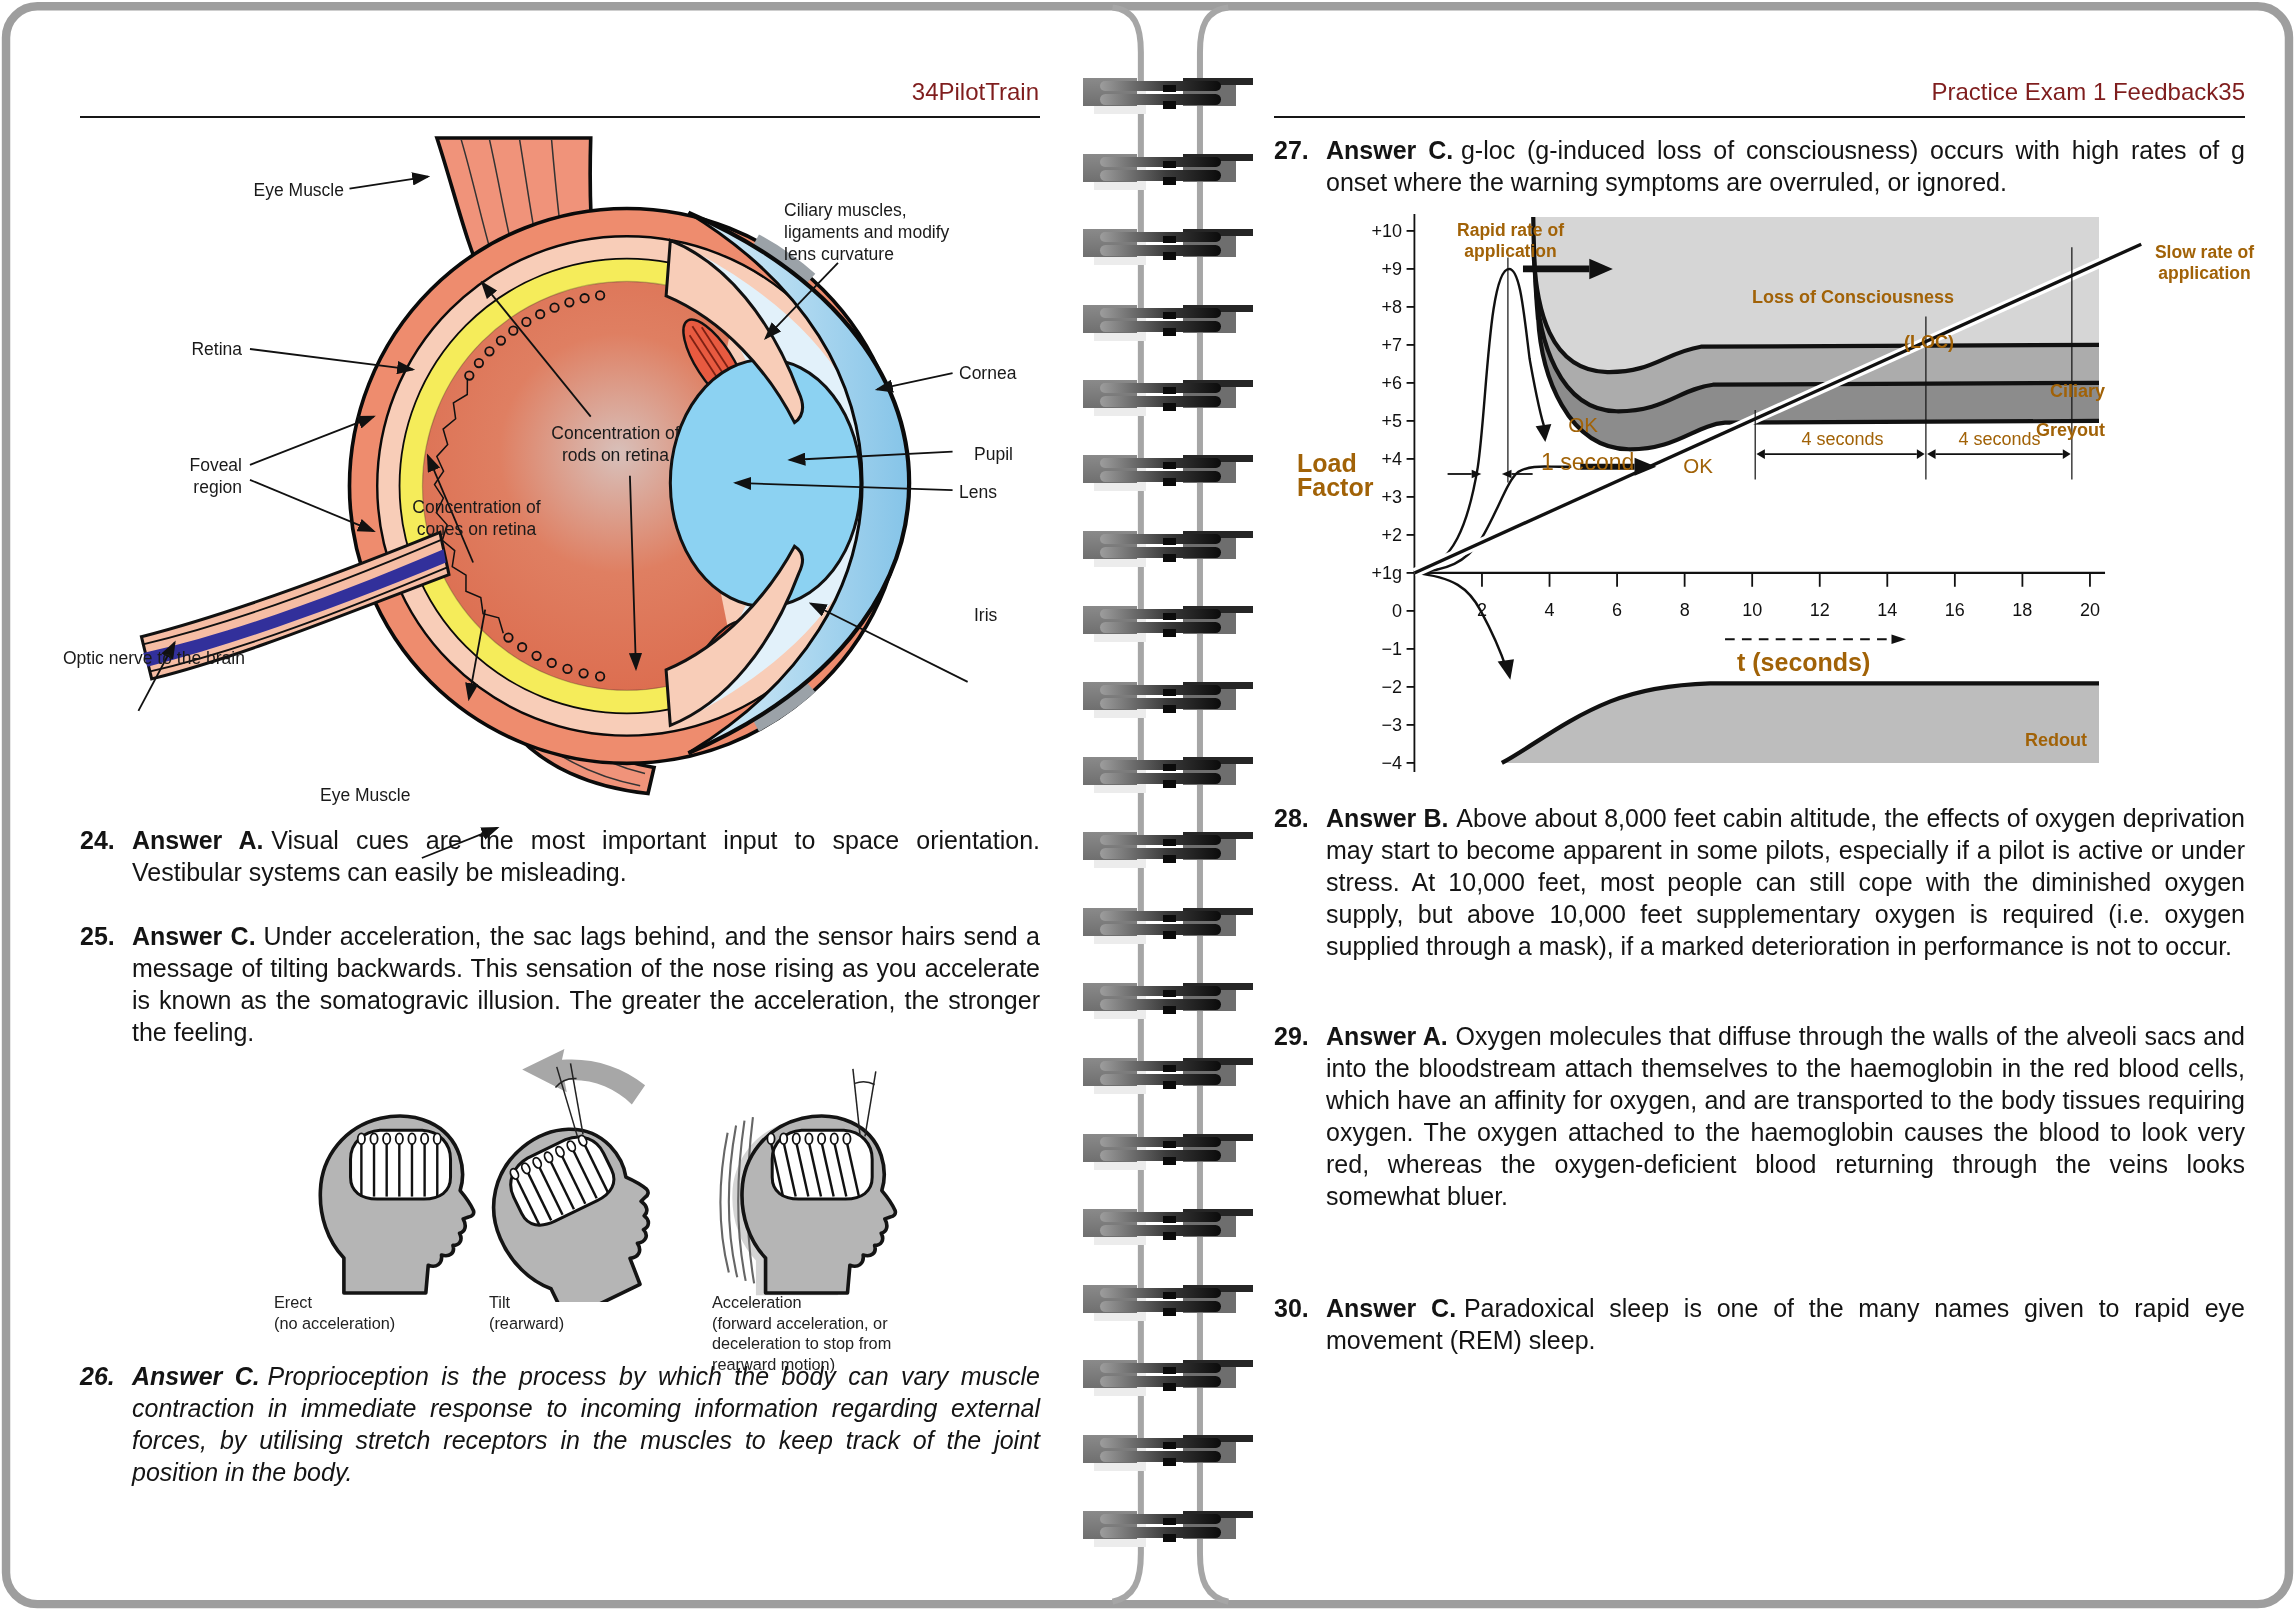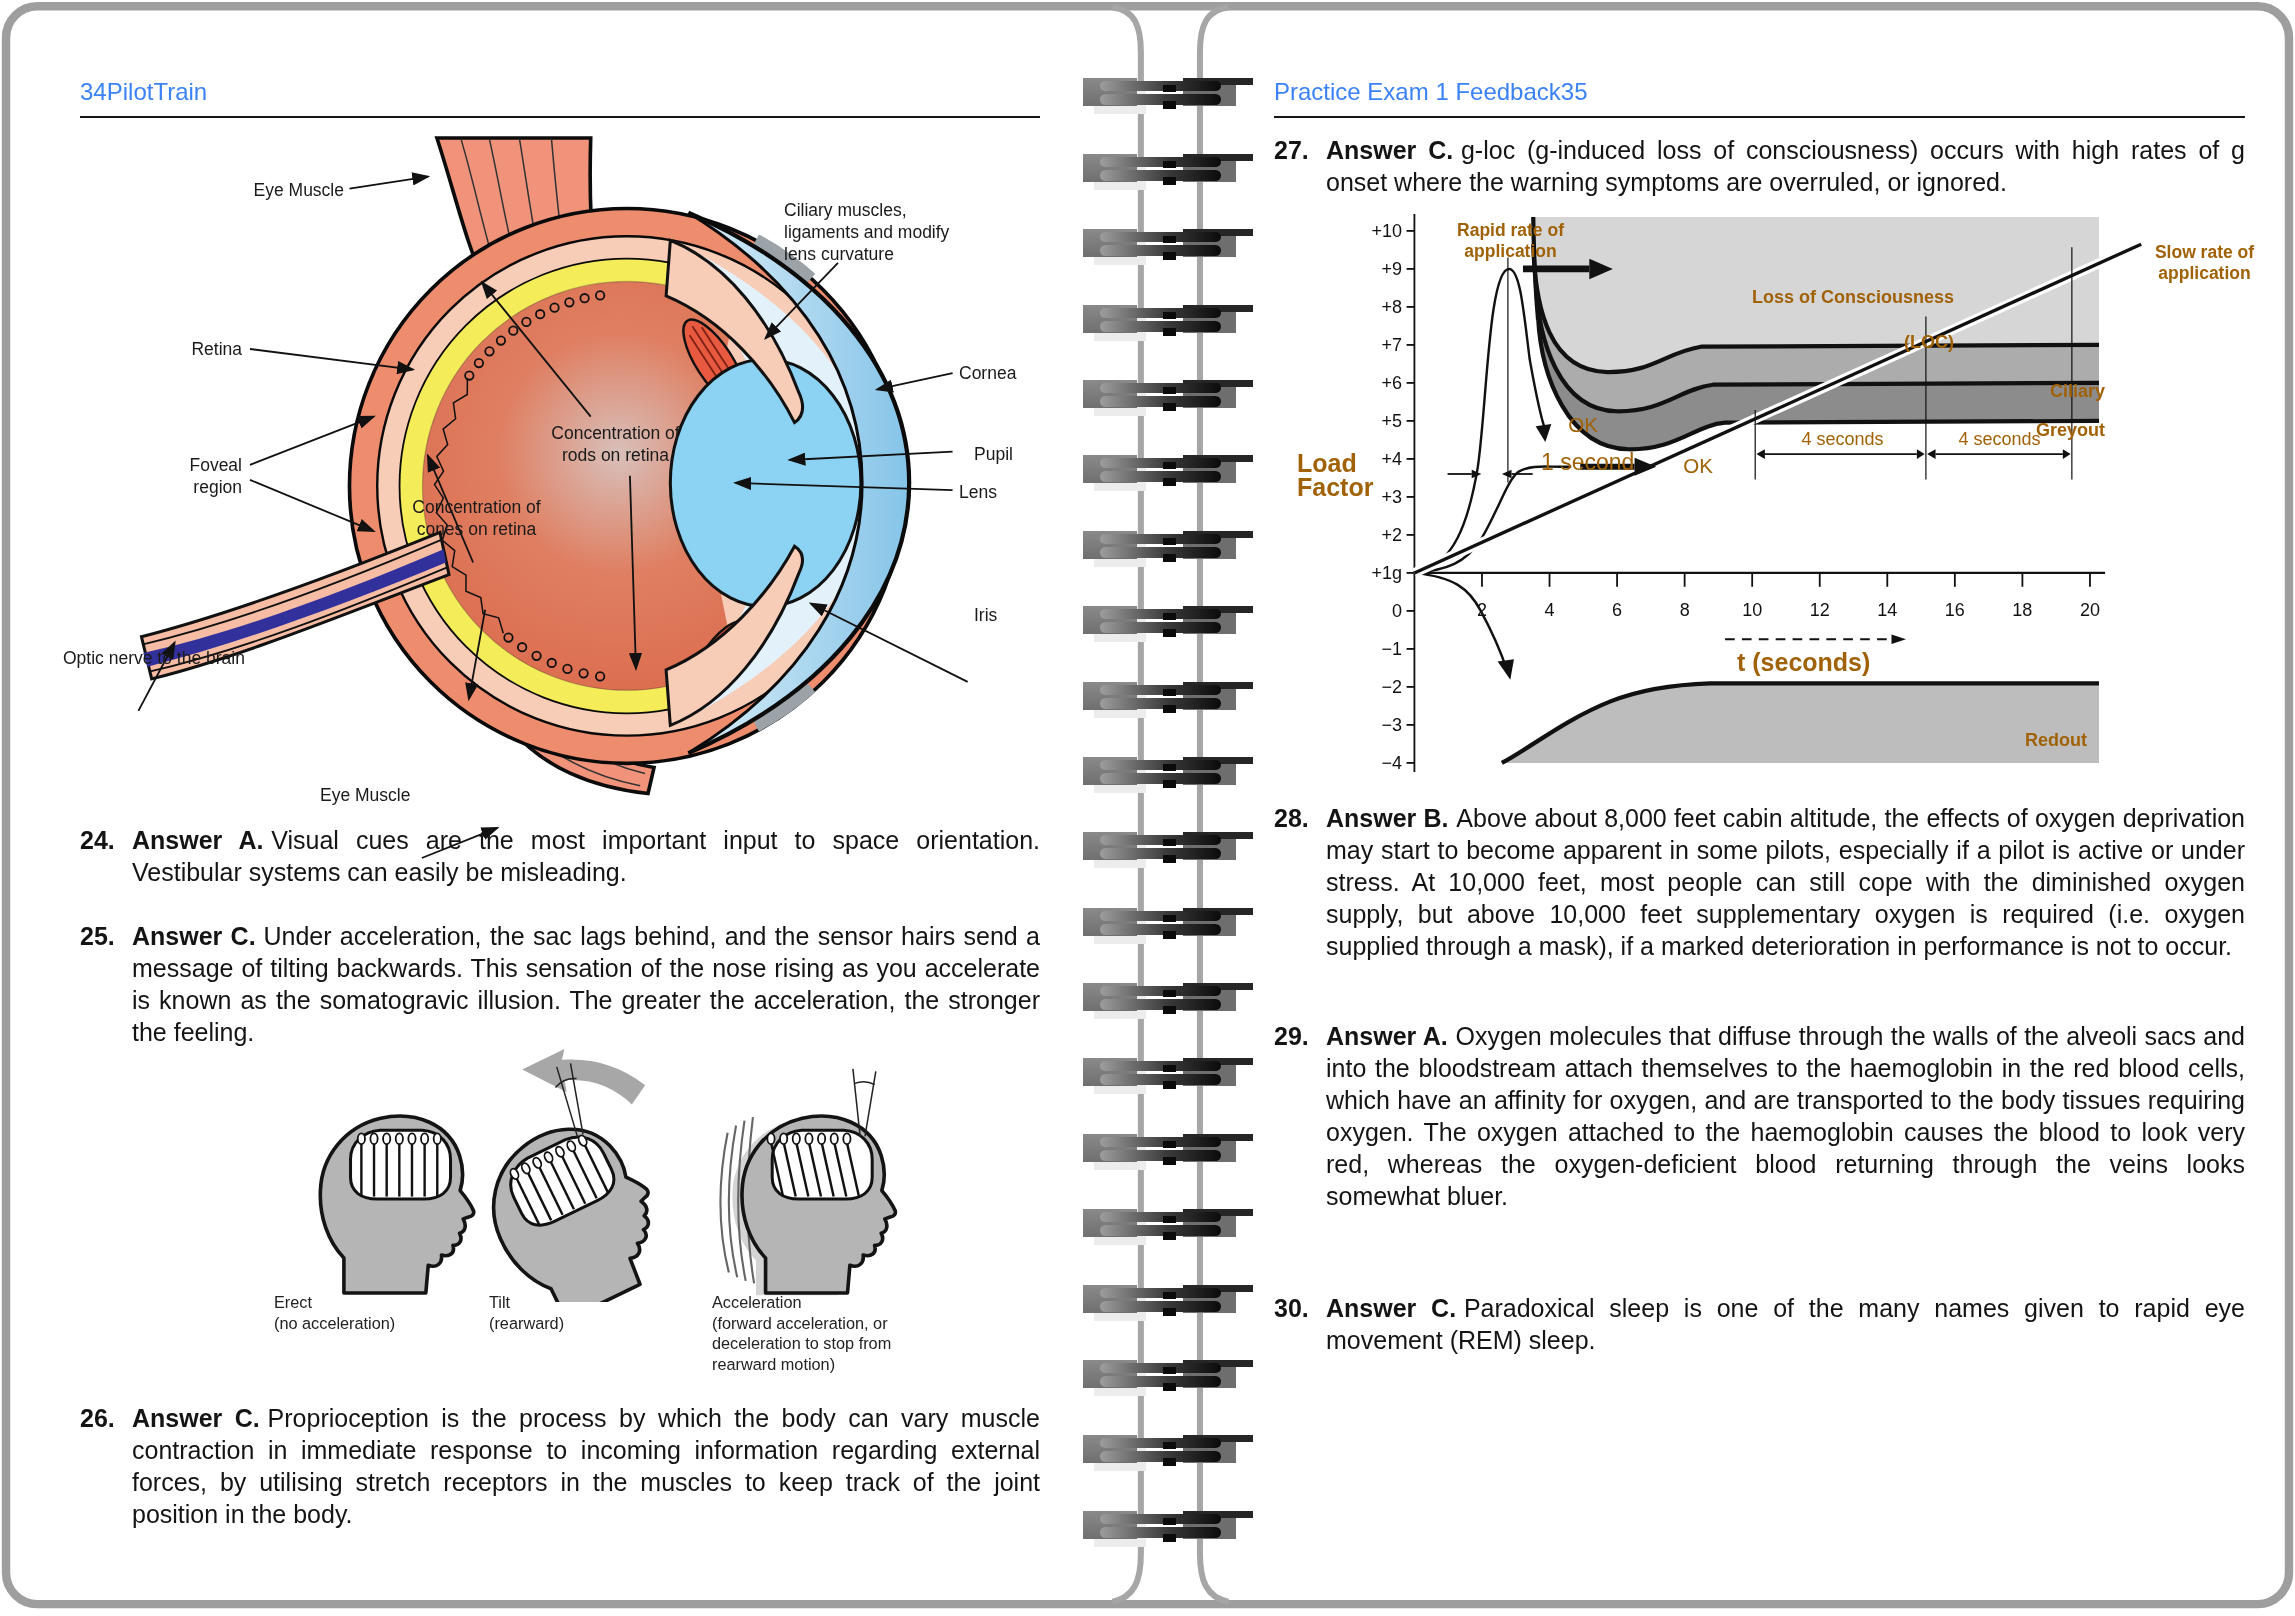--- a/index.html
+++ b/index.html
@@ -13,21 +13,21 @@
   .c-shadow{position:absolute;left:11px;top:7.2px;width:52px;height:29px;background:#ececec;}
   .c-tabL{position:absolute;left:0;top:0;width:54px;height:28px;background:linear-gradient(#8a8a8a,#6f6f6f);}
   .c-tabR{position:absolute;left:100px;top:0;width:53px;height:28px;background:#6e6e6e;}
   .c-stripe{position:absolute;left:100px;top:0;width:70px;height:6.6px;background:#262626;}
   .c-wire{position:absolute;left:17px;width:121px;height:10.3px;border-radius:5.4px;
     background:linear-gradient(90deg,#9d9d9d,#3b3b3b 55%,#0b0b0b);}
   .c-w1{top:3px;} .c-w2{top:16.3px;}
   .c-sq1{position:absolute;left:80px;top:7.2px;width:13.3px;height:7.2px;background:#0b0b0b;}
   .c-sq2{position:absolute;left:80px;top:23px;width:13.3px;height:8.4px;background:#0b0b0b;}
   
-  .pg-head{position:absolute;top:78px;display:flex;justify-content:flex-start;font-size:24px;color:#3b82f6;}
+  .pg-head{position:absolute;top:78px;display:flex;justify-content:flex-end;font-size:24px;color:#7f1d1d;}
   .head-rule{position:absolute;top:116px;height:2.4px;background:#161616;}
   
   .answer{position:absolute;display:flex;font-size:25px;line-height:32px;color:#141414;}
   .a-num{width:52px;flex:none;font-weight:bold;}
   .a-body{flex:1;text-align:justify;}
   .a-body b{font-weight:bold;margin-right:7.8px;}
   
   .eyelab{position:absolute;font-size:17.5px;line-height:22px;color:#1a1a1a;}
   .tr{text-align:right;} .tc{text-align:center;}
   
@@ -506,21 +506,21 @@
   <div>Tilt</div>
   <div>(rearward)</div>
 </div>
 <div class="cap" style="left:712px;top:1292px;width:235px;">
   <div>Acceleration</div>
   <div>(forward acceleration, or</div>
   <div>deceleration to stop from</div>
   <div>rearward motion)</div>
 </div>
 
-<div class="answer" style="left:80px;top:1402px;width:960px;">
+<div class="answer" style="left:80px;top:1360px;width:960px;font-style:italic;">
   <div class="a-num">26.</div>
   <div class="a-body"><b>Answer C.</b><span>Proprioception is the process by which the body can vary muscle contraction in immediate response to incoming information regarding external forces, by utilising stretch receptors in the muscles to keep track of the joint position in the body.</span></div>
 </div>
 
 <div class="pg-head" style="left:1274px;width:971px;">
   <span>Practice Exam 1 Feedback</span>
   <span>35</span>
 </div>
 <div class="head-rule" style="left:1274px;width:971px;"></div>
 

